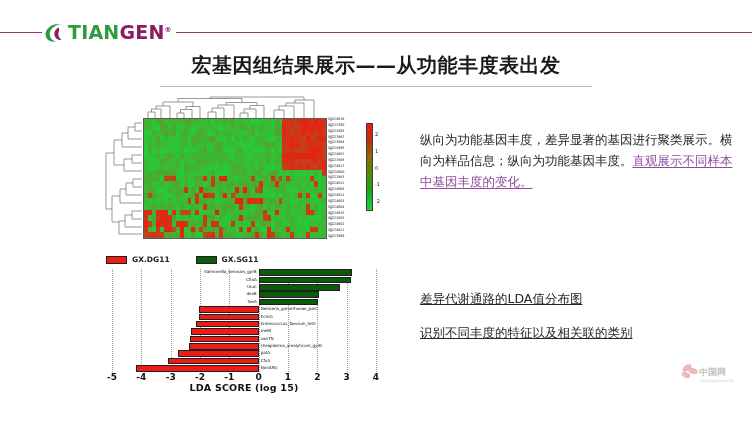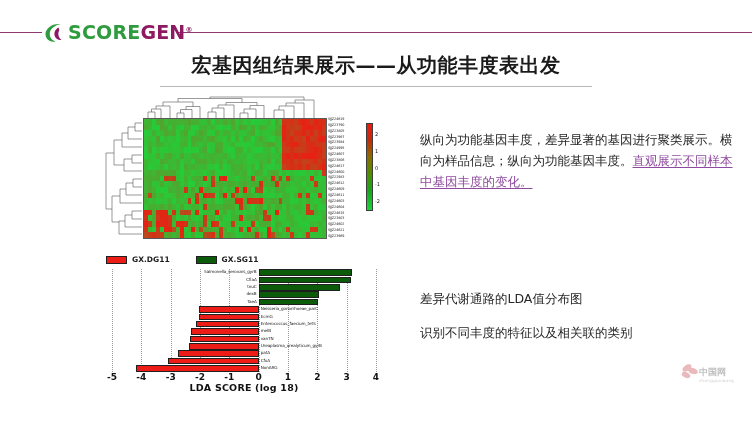--- a/index.html
+++ b/index.html
@@ -49,21 +49,21 @@
   .txt-block { position:absolute; width:318px; }
   #block-heatmap { left:420px; top:130px; }
   #block-lefse  { left:420px; top:288px; }
   .blk-head {
     font-family:"DejaVu Sans","Liberation Sans",sans-serif;
     font-size:14px; font-weight:bold; color:#1b1b1b;
     margin-bottom:9px; letter-spacing:.3px;
   }
   .blk-line {
     font-family:"DejaVu Sans","Liberation Sans",sans-serif;
-    font-size:12.5px; color:#262626; line-height:21px;
+    font-size:12.5px; color:#262626; line-height:21px;text-decoration:underline;
   }
   .blk-para { font-size:12.5px; line-height:21px; color:#262626; }
   .hl {
     color:#8e4a9e; text-decoration:underline;
     text-underline-offset:2px;
   }
   #lefse-l1 { margin-bottom:13px; }
 
   
   #fig-heatmap {
@@ -177,21 +177,21 @@
 
 <div id="header">
   <div id="brand-rule-left"></div>
   <div id="brand-rule-right"></div>
 
   <div id="logo">
     <svg id="logo-mark" viewBox="0 0 46 46">
       <path d="M38 6 C20 4 7 15 7 26 C7 37 17 43 27 41 C18 38 14 30 16 22 C18 14 27 8 38 6 Z" fill="#2e9b3e"></path>
       <path d="M33 13 C26 17 23 24 26 31 C28 36 33 39 39 38 C33 33 31 26 34 20 C35 17 34 15 33 13 Z" fill="#8e1a62"></path>
     </svg>
-    <span id="logo-text"><span class="g-green">SCORE</span><span class="g-purple">GEN</span><span id="logo-reg">®</span></span>
+    <span id="logo-text"><span class="g-green">TIAN</span><span class="g-purple">GEN</span><span id="logo-reg">®</span></span>
   </div>
 </div>
 
 <div id="page-title">宏基因组结果展示——从功能丰度表出发</div>
 <div id="title-underline"></div>
 
 <div id="fig-heatmap">
 
   <svg id="hm-col-dendro" viewBox="0 0 182 22" preserveAspectRatio="none">
     <g stroke="#555" stroke-width="0.6" fill="none">
@@ -1311,21 +1311,21 @@
       <span class="ticklab" style="left: 29.3333px;">-4</span>
       <span class="ticklab" style="left: 58.6667px;">-3</span>
       <span class="ticklab" style="left: 88px;">-2</span>
       <span class="ticklab" style="left: 117.333px;">-1</span>
       <span class="ticklab" style="left: 146.667px;">0</span>
       <span class="ticklab" style="left: 176px;">1</span>
       <span class="ticklab" style="left: 205.333px;">2</span>
       <span class="ticklab" style="left: 234.667px;">3</span>
       <span class="ticklab" style="left: 264px;">4</span>
     </div>
-  <div id="lf-xlabel">LDA SCORE (log 18)</div>
+  <div id="lf-xlabel">LDA SCORE (log 15)</div>
 </div>
 
 <div id="block-heatmap" class="txt-block">
   <div class="blk-para"><span>纵向为功能基因丰度，差异显著的基因进行聚类展示。横向为样品信息；纵向为功能基因丰度。</span><span class="hl">直观展示不同样本中基因丰度的变化。</span></div>
 </div>
 
 <div id="block-lefse" class="txt-block">
   <div class="blk-line" id="lefse-l1">差异代谢通路的LDA值分布图</div>
   <div class="blk-line">识别不同丰度的特征以及相关联的类别</div>
 </div>

